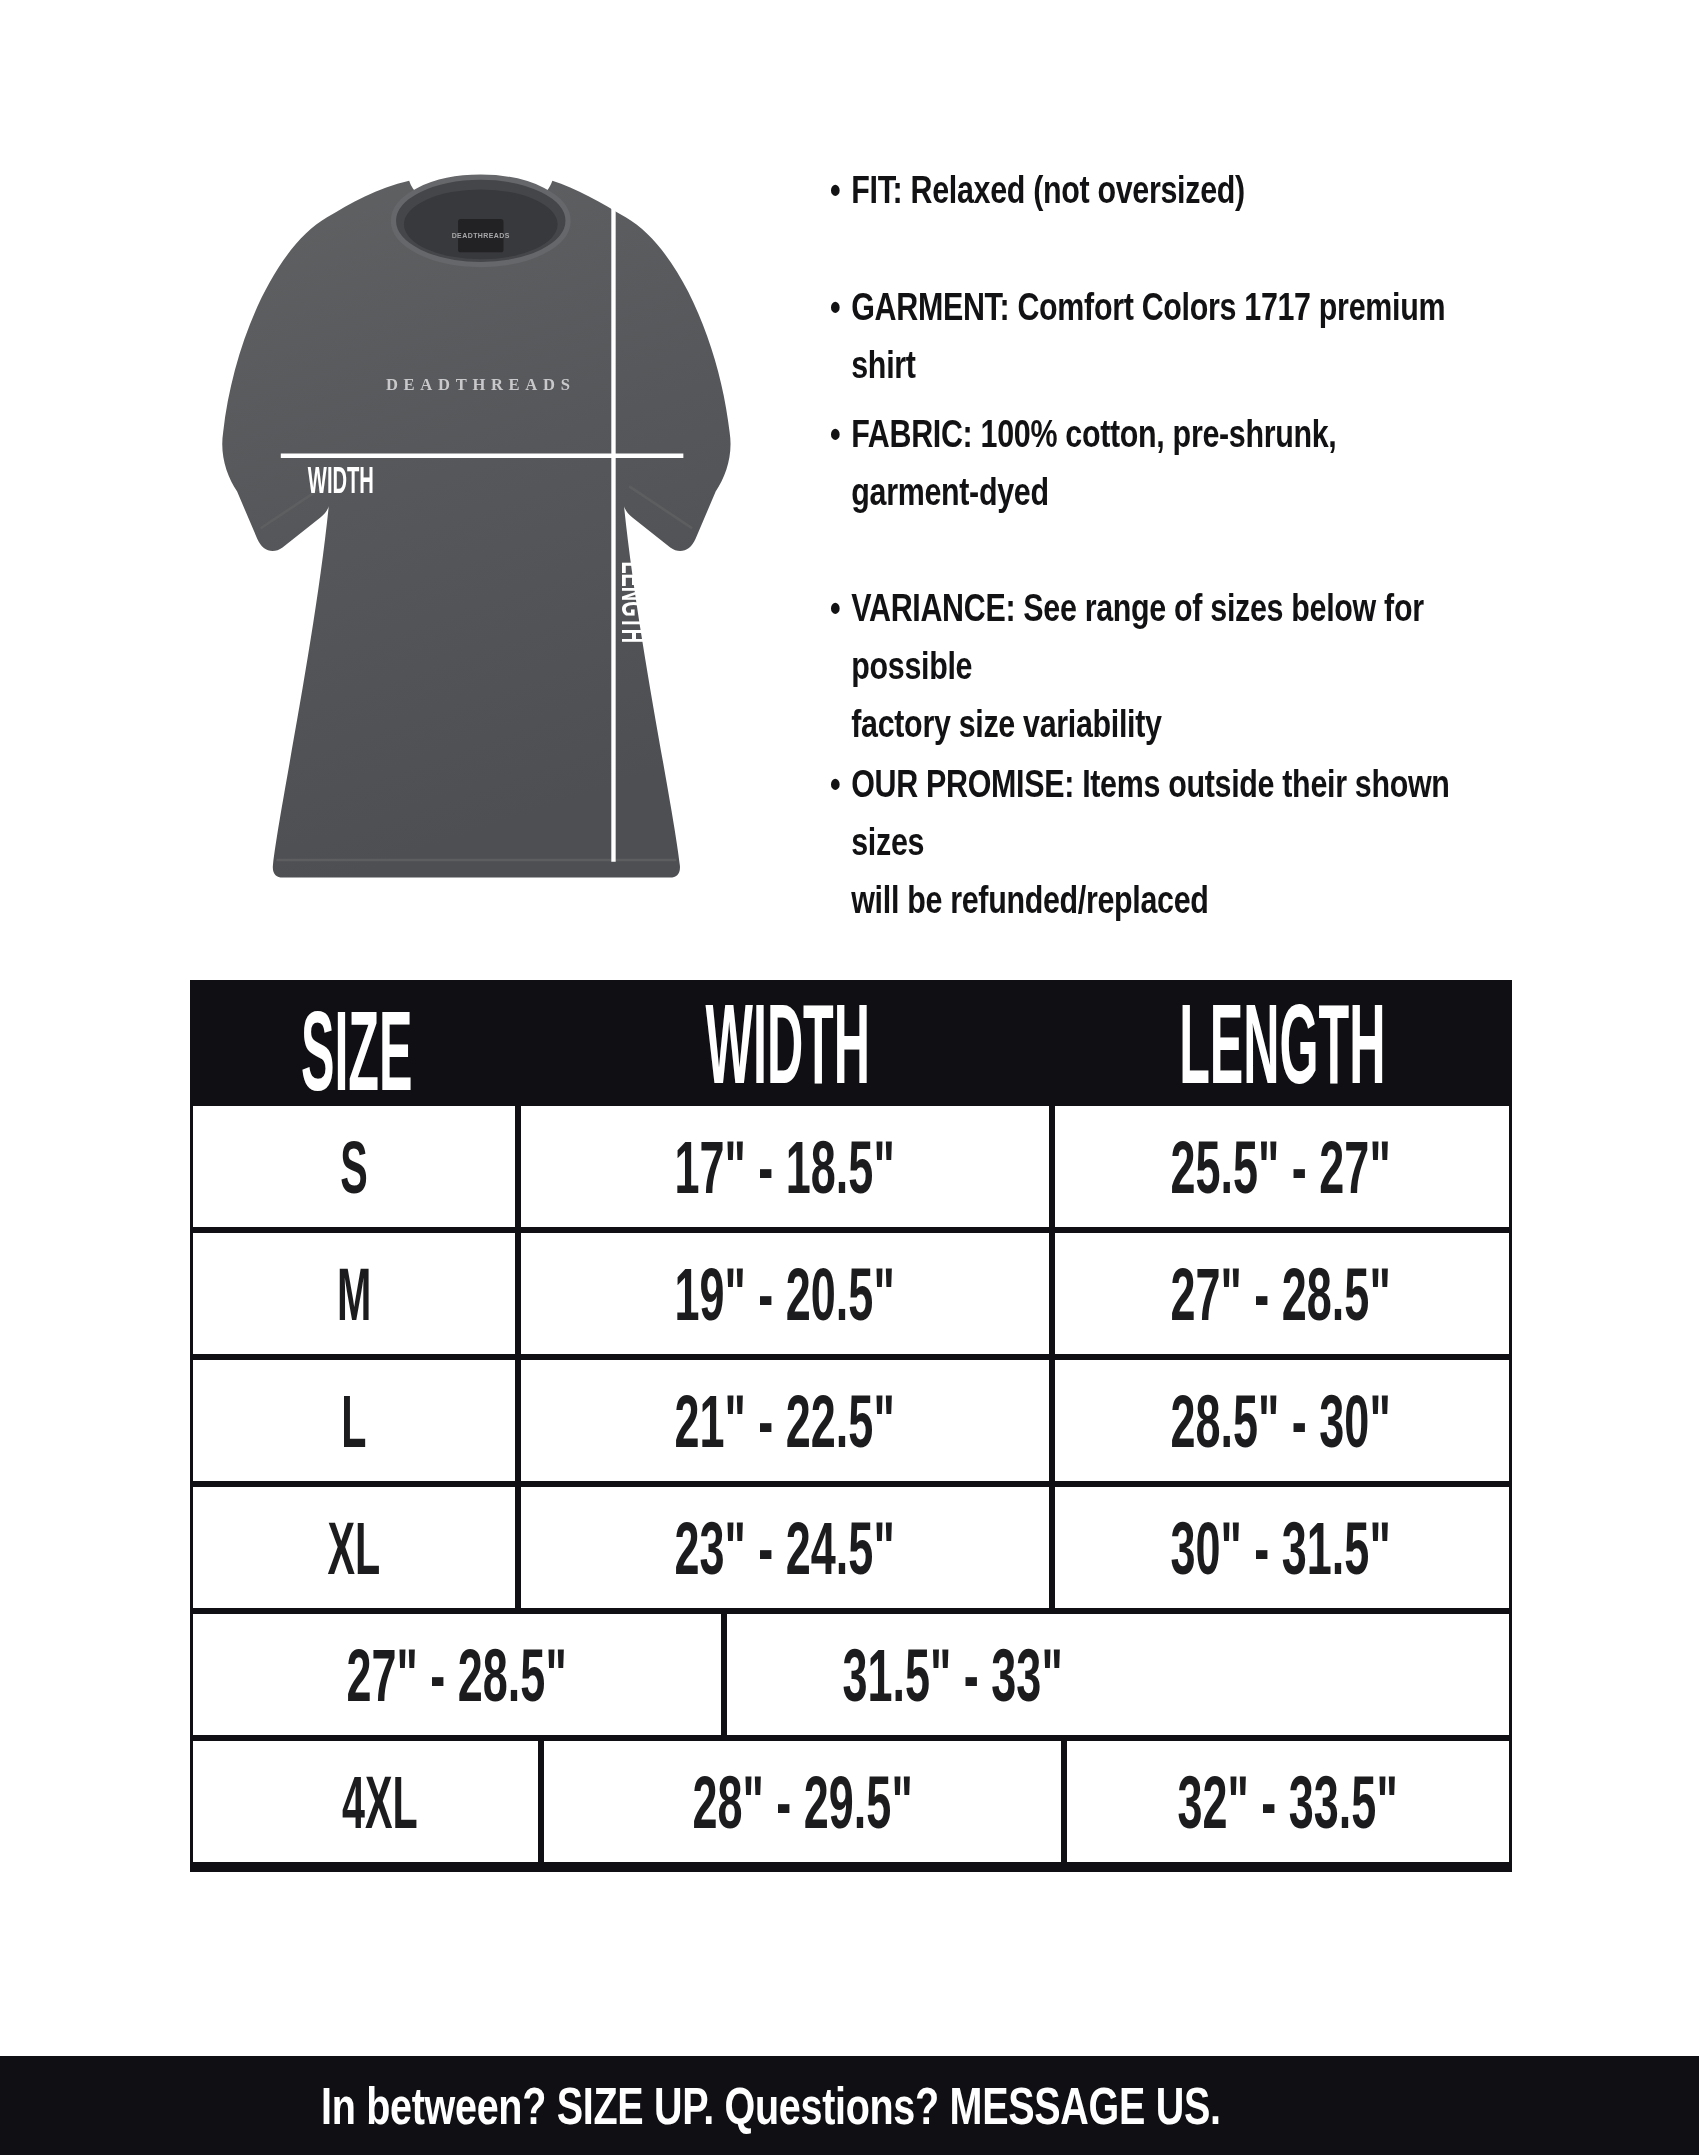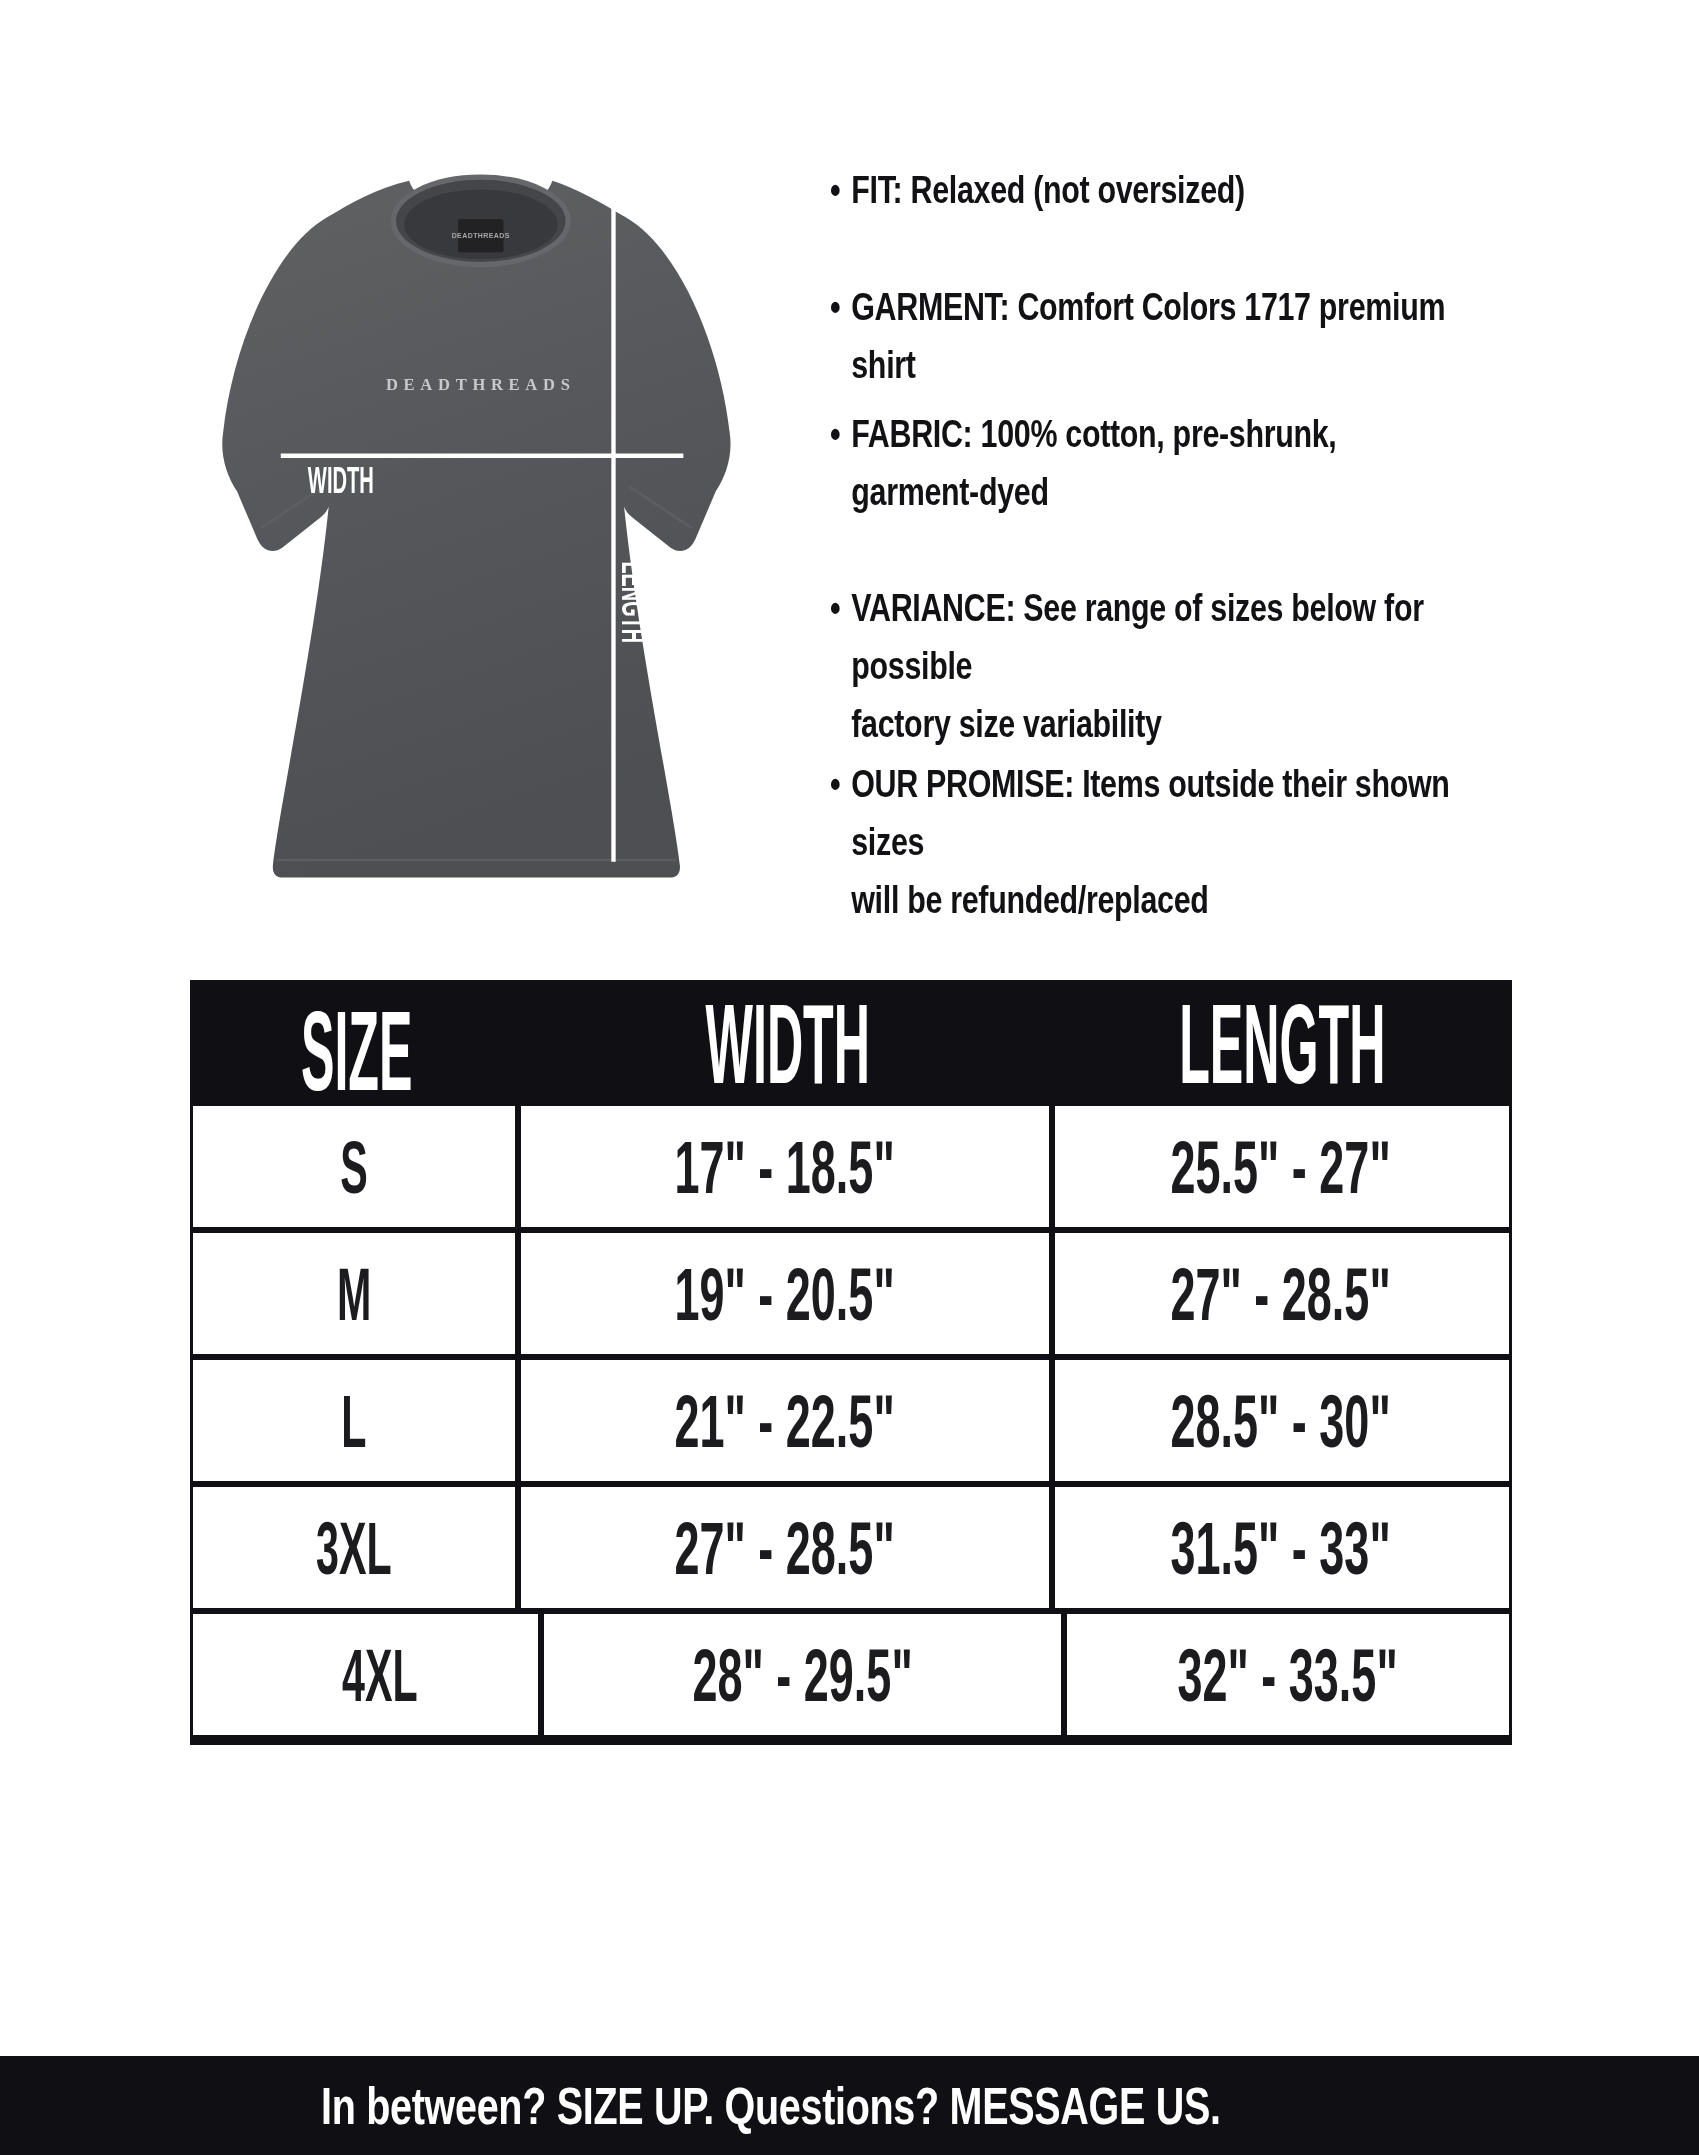--- a/index.html
+++ b/index.html
@@ -188,22 +188,30 @@
         </div>
       <div class="td c2">
           <span>21" - 22.5"</span>
         </div>
       <div class="td c3">
           <span>28.5" - 30"</span>
         </div>
     </div>
     <div class="trow">
       <div class="td c1">
-          <span>3XL</span>
-        </div>
+          <span>XL</span>
+        </div>
+      <div class="td c2">
+          <span>23" - 24.5"</span>
+        </div>
+      <div class="td c3">
+          <span>30" - 31.5"</span>
+        </div>
+    </div>
+    <div class="trow">
       <div class="td c2">
           <span>27" - 28.5"</span>
         </div>
       <div class="td c3">
           <span>31.5" - 33"</span>
         </div>
     </div>
     <div class="trow">
       <div class="td c1">
           <span>4XL</span>

